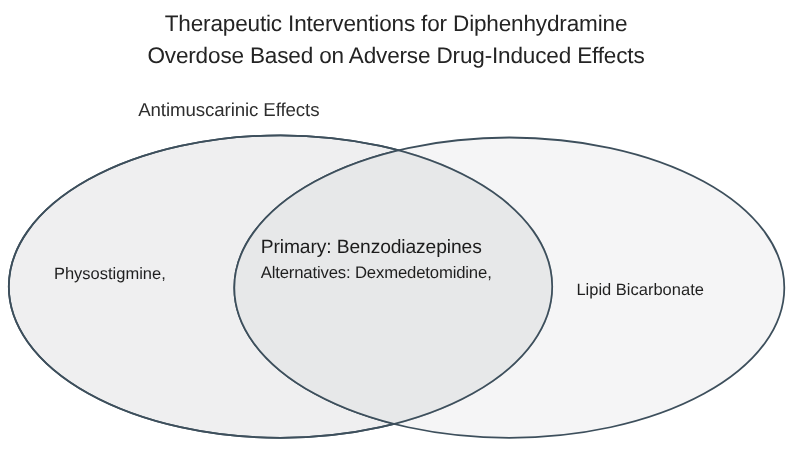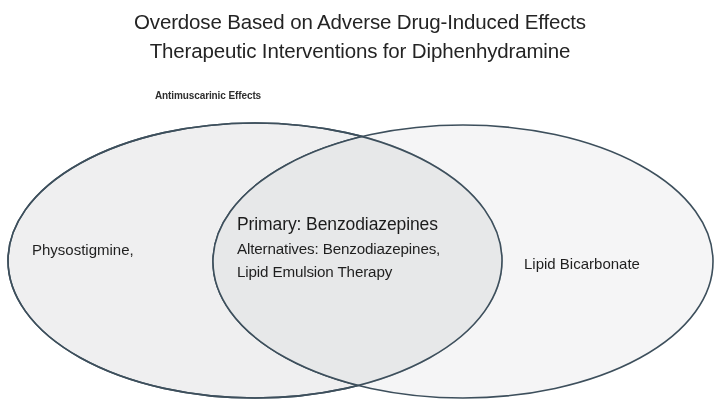--- a/index.html
+++ b/index.html
@@ -39,22 +39,22 @@
     font-size: 20.5px;
     font-weight: 400;
     letter-spacing: -0.15px;
     color: #242424;
     white-space: nowrap;
   }
 
   
   .set-caption {
     position: absolute;
-    font-size: 10px;
-    font-weight: 700;
+    font-size: 17px;
+    font-weight: 400;
     letter-spacing: -0.1px;
     color: #2e2e2e;
     white-space: nowrap;
     text-align: center;
     transform: translateX(-50%);
   }
   #caption-left  { left: 208px; top: 90px; }
   #caption-right { left: 530px; top: 90px; }
 
   
@@ -68,21 +68,21 @@
   }
 
   
   .region-text {
     position: absolute;
     color: #1f1f1f;
     white-space: nowrap;
   }
 
   #text-left-only {
-    left: 32px;
+    left: 49px;
     top: 239px;
     font-size: 15px;
     line-height: 22px;
     text-align: center;
   }
 
   #text-right-only {
     left: 524px;
     top: 253px;
     font-size: 15px;
@@ -111,22 +111,22 @@
   }
 
   .sr-line { display: block; }
 </style>
 </head>
 <body>
 
 <div id="figure">
 
   <div class="title-block">
+    <span class="title-line">Therapeutic Interventions for Diphenhydramine</span>
     <span class="title-line">Overdose Based on Adverse Drug-Induced Effects</span>
-    <span class="title-line">Therapeutic Interventions for Diphenhydramine</span>
   </div>
 
   <div class="set-caption" id="caption-left">Antimuscarinic Effects</div>
 
   <svg id="venn-svg" viewBox="0 0 720 409" xmlns="http://www.w3.org/2000/svg">
     <defs>
       <clipPath id="clip-left-ellipse">
         <ellipse cx="255" cy="260.5" rx="247" ry="137.5"></ellipse>
       </clipPath>
     </defs>
@@ -142,21 +142,20 @@
 
     <ellipse cx="255" cy="260.5" rx="247" ry="137.5" fill="none" stroke="#3d4f5c" stroke-width="1.6"></ellipse>
   </svg>
 
   <div class="region-text" id="text-left-only">
     <span class="sr-line">Physostigmine,</span>
   </div>
 
   <div class="region-text" id="text-intersection">
     <span class="primary-line">Primary: Benzodiazepines</span>
-    <span class="alt-line">Alternatives: Benzodiazepines,</span>
-    <span class="alt-line">Lipid Emulsion Therapy</span>
+    <span class="alt-line">Alternatives: Dexmedetomidine,</span>
   </div>
 
   <div class="region-text" id="text-right-only">
     <span class="sr-line">Lipid Bicarbonate</span>
   </div>
 
 </div>
 
 </body></html>

